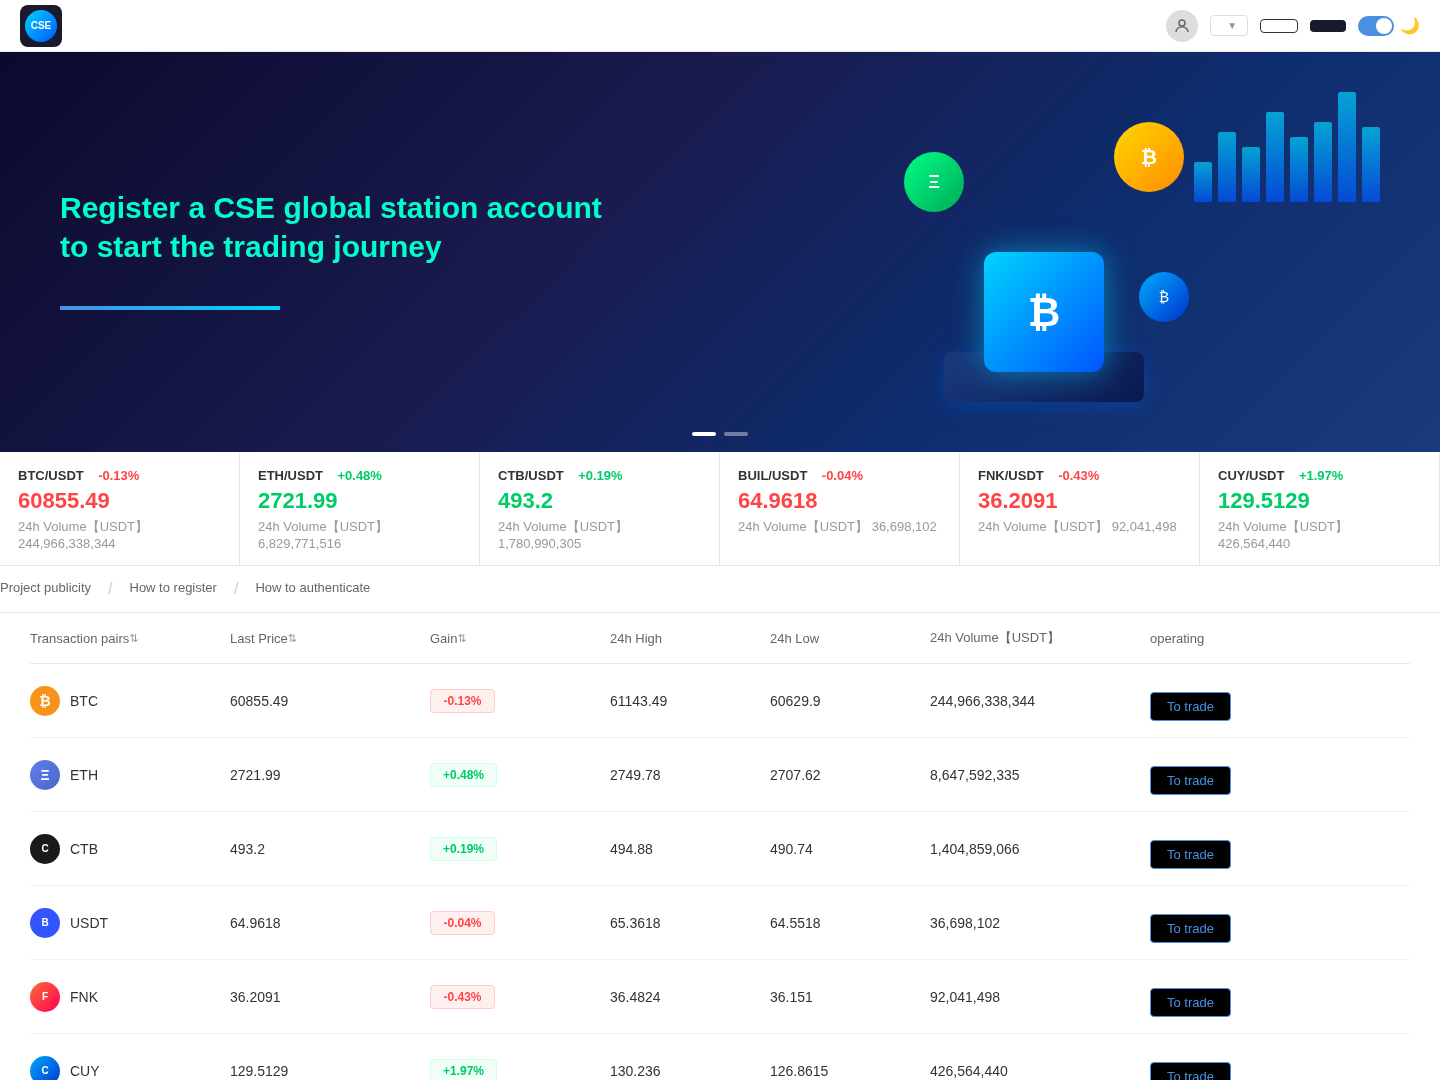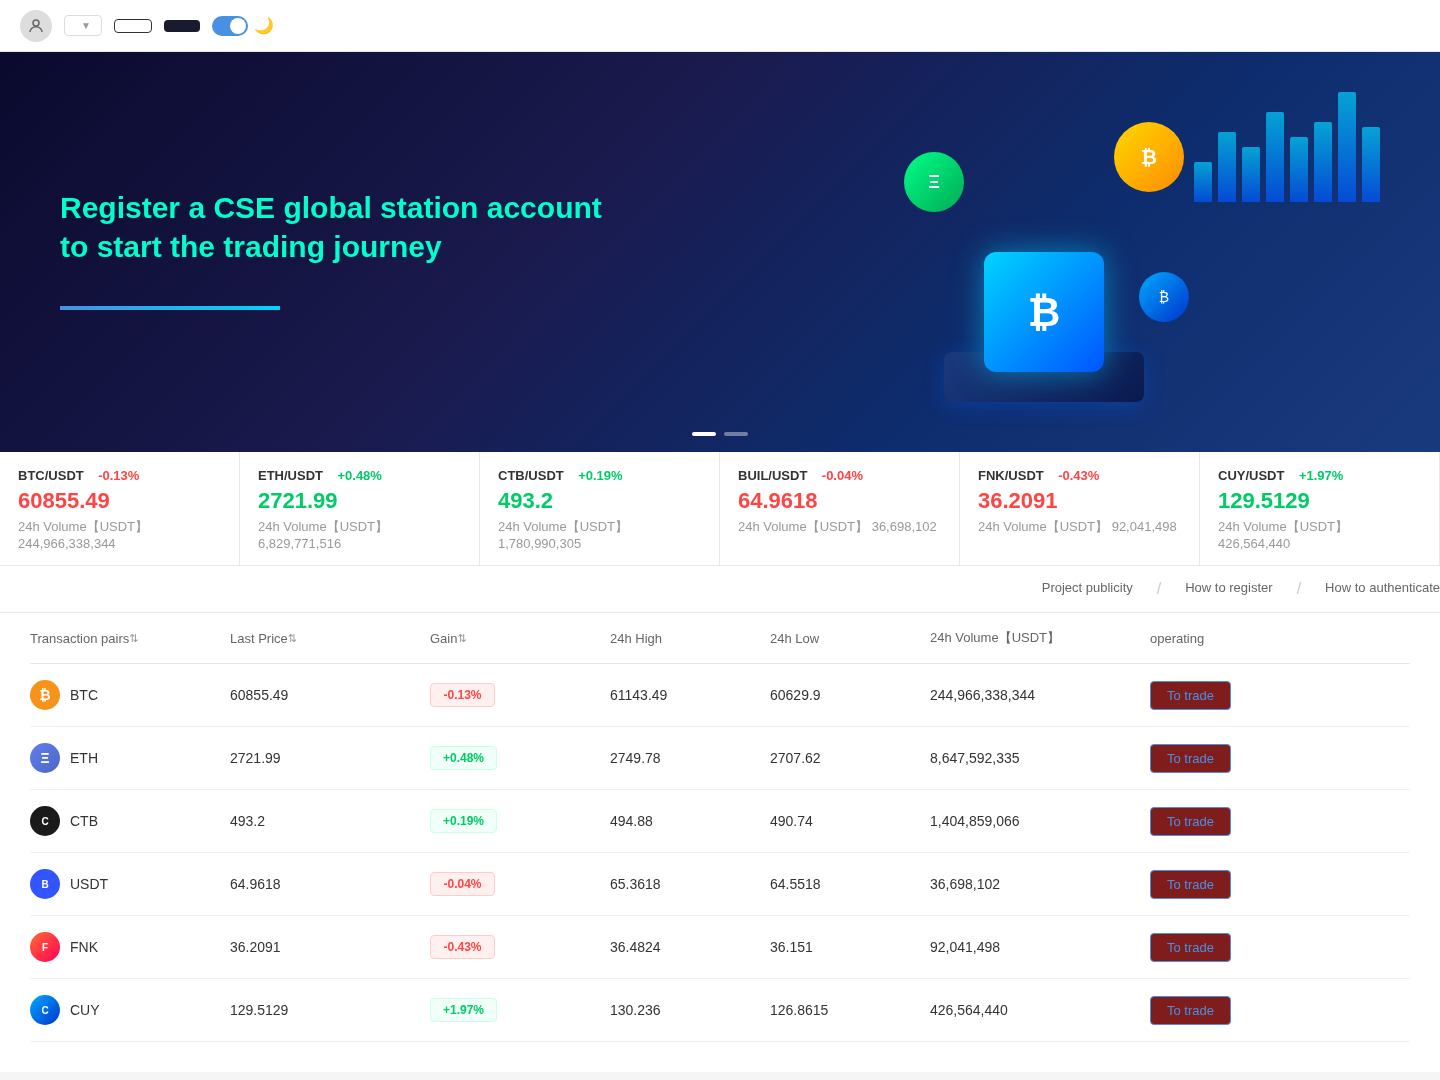--- a/index.html
+++ b/index.html
@@ -83,21 +83,21 @@
     .green { color: #00cc66; }
 
     
     .hero-dots { position: absolute; bottom: 16px; left: 50%; transform: translateX(-50%); display: flex; gap: 8px; }
     .dot { width: 24px; height: 4px; border-radius: 2px; background: rgba(255,255,255,0.4); }
     .dot.active { background: #fff; }
 
     
     .sub-nav {
       background: #fff; padding: 14px 0; text-align: center;
-      border-bottom: 1px solid #e8e8e8; display: flex; justify-content: flex-end; gap: 24px;
+      border-bottom: 1px solid #e8e8e8; display: flex; justify-content: flex-start; gap: 17px;
     }
     .sub-nav-item { font-size: 13px; color: #666; text-decoration: none; cursor: pointer; }
     .sub-nav-sep { color: #ccc; }
 
     
     .table-container { background: #fff; padding: 0 30px 30px; max-width: 1440px; }
     .table-header {
       display: grid; grid-template-columns: 200px 200px 180px 160px 160px 220px 150px;
       padding: 16px 0; border-bottom: 1px solid #e8e8e8; color: #666; font-size: 13px;
     }
@@ -115,28 +115,42 @@
     .buil-icon { background: #3355ff; color: #fff; font-size: 10px; }
     .fnk-icon { background: linear-gradient(135deg, #ff6b35, #ff0055); color: #fff; font-size: 10px; }
     .cuy-icon { background: linear-gradient(135deg, #00aaff, #0033cc); color: #fff; font-size: 10px; }
     .badge {
       padding: 4px 12px; border-radius: 4px; font-size: 12px; font-weight: 600;
       display: inline-block; text-align: center; min-width: 65px;
     }
     .badge-red { background: #fff0f0; color: #ff4444; border: 1px solid #ffcccc; }
     .badge-green { background: #f0fff8; color: #00cc66; border: 1px solid #ccffe8; }
     .btn-trade {
-      border: 1px solid #4a90e2; background: #7f1d1d; color: #4a90e2; padding: 6px 16px;
-      border-radius: 4px; font-size: 13px; cursor: pointer;
+      border: 1px solid #4a90e2; background: #000000; color: #4a90e2; padding: 6px 16px;
+      border-radius: 4px; font-size: 13px; cursor: pointer; margin-top: 12px;
     }
   </style>
 </head>
 <body>
 
 <nav class="navbar">
+  <div class="navbar-left">
+    <div class="logo">
+      <div class="logo-inner">
+        <span style="color:#fff;font-size:10px;font-weight:900;">CSE</span>
+      </div>
+    </div>
+    <div class="nav-links">
+      <a class="nav-link"></a>
+      <a class="nav-link"></a>
+      <a class="nav-link"></a>
+      <a class="nav-link"></a>
+      <a class="nav-link"></a>
+    </div>
+  </div>
   <div class="navbar-right">
     <div class="user-icon">
       <svg width="18" height="18" viewBox="0 0 24 24" fill="none" stroke="#666" stroke-width="2">
         <circle cx="12" cy="8" r="4"></circle>
           <path d="M4 20c0-4 3.6-7 8-7s8 3 8 7"></path>
       </svg>
     </div>
     <div class="lang-select">
       <span></span>
       <span style="font-size:10px;color:#999;">▼</span>

